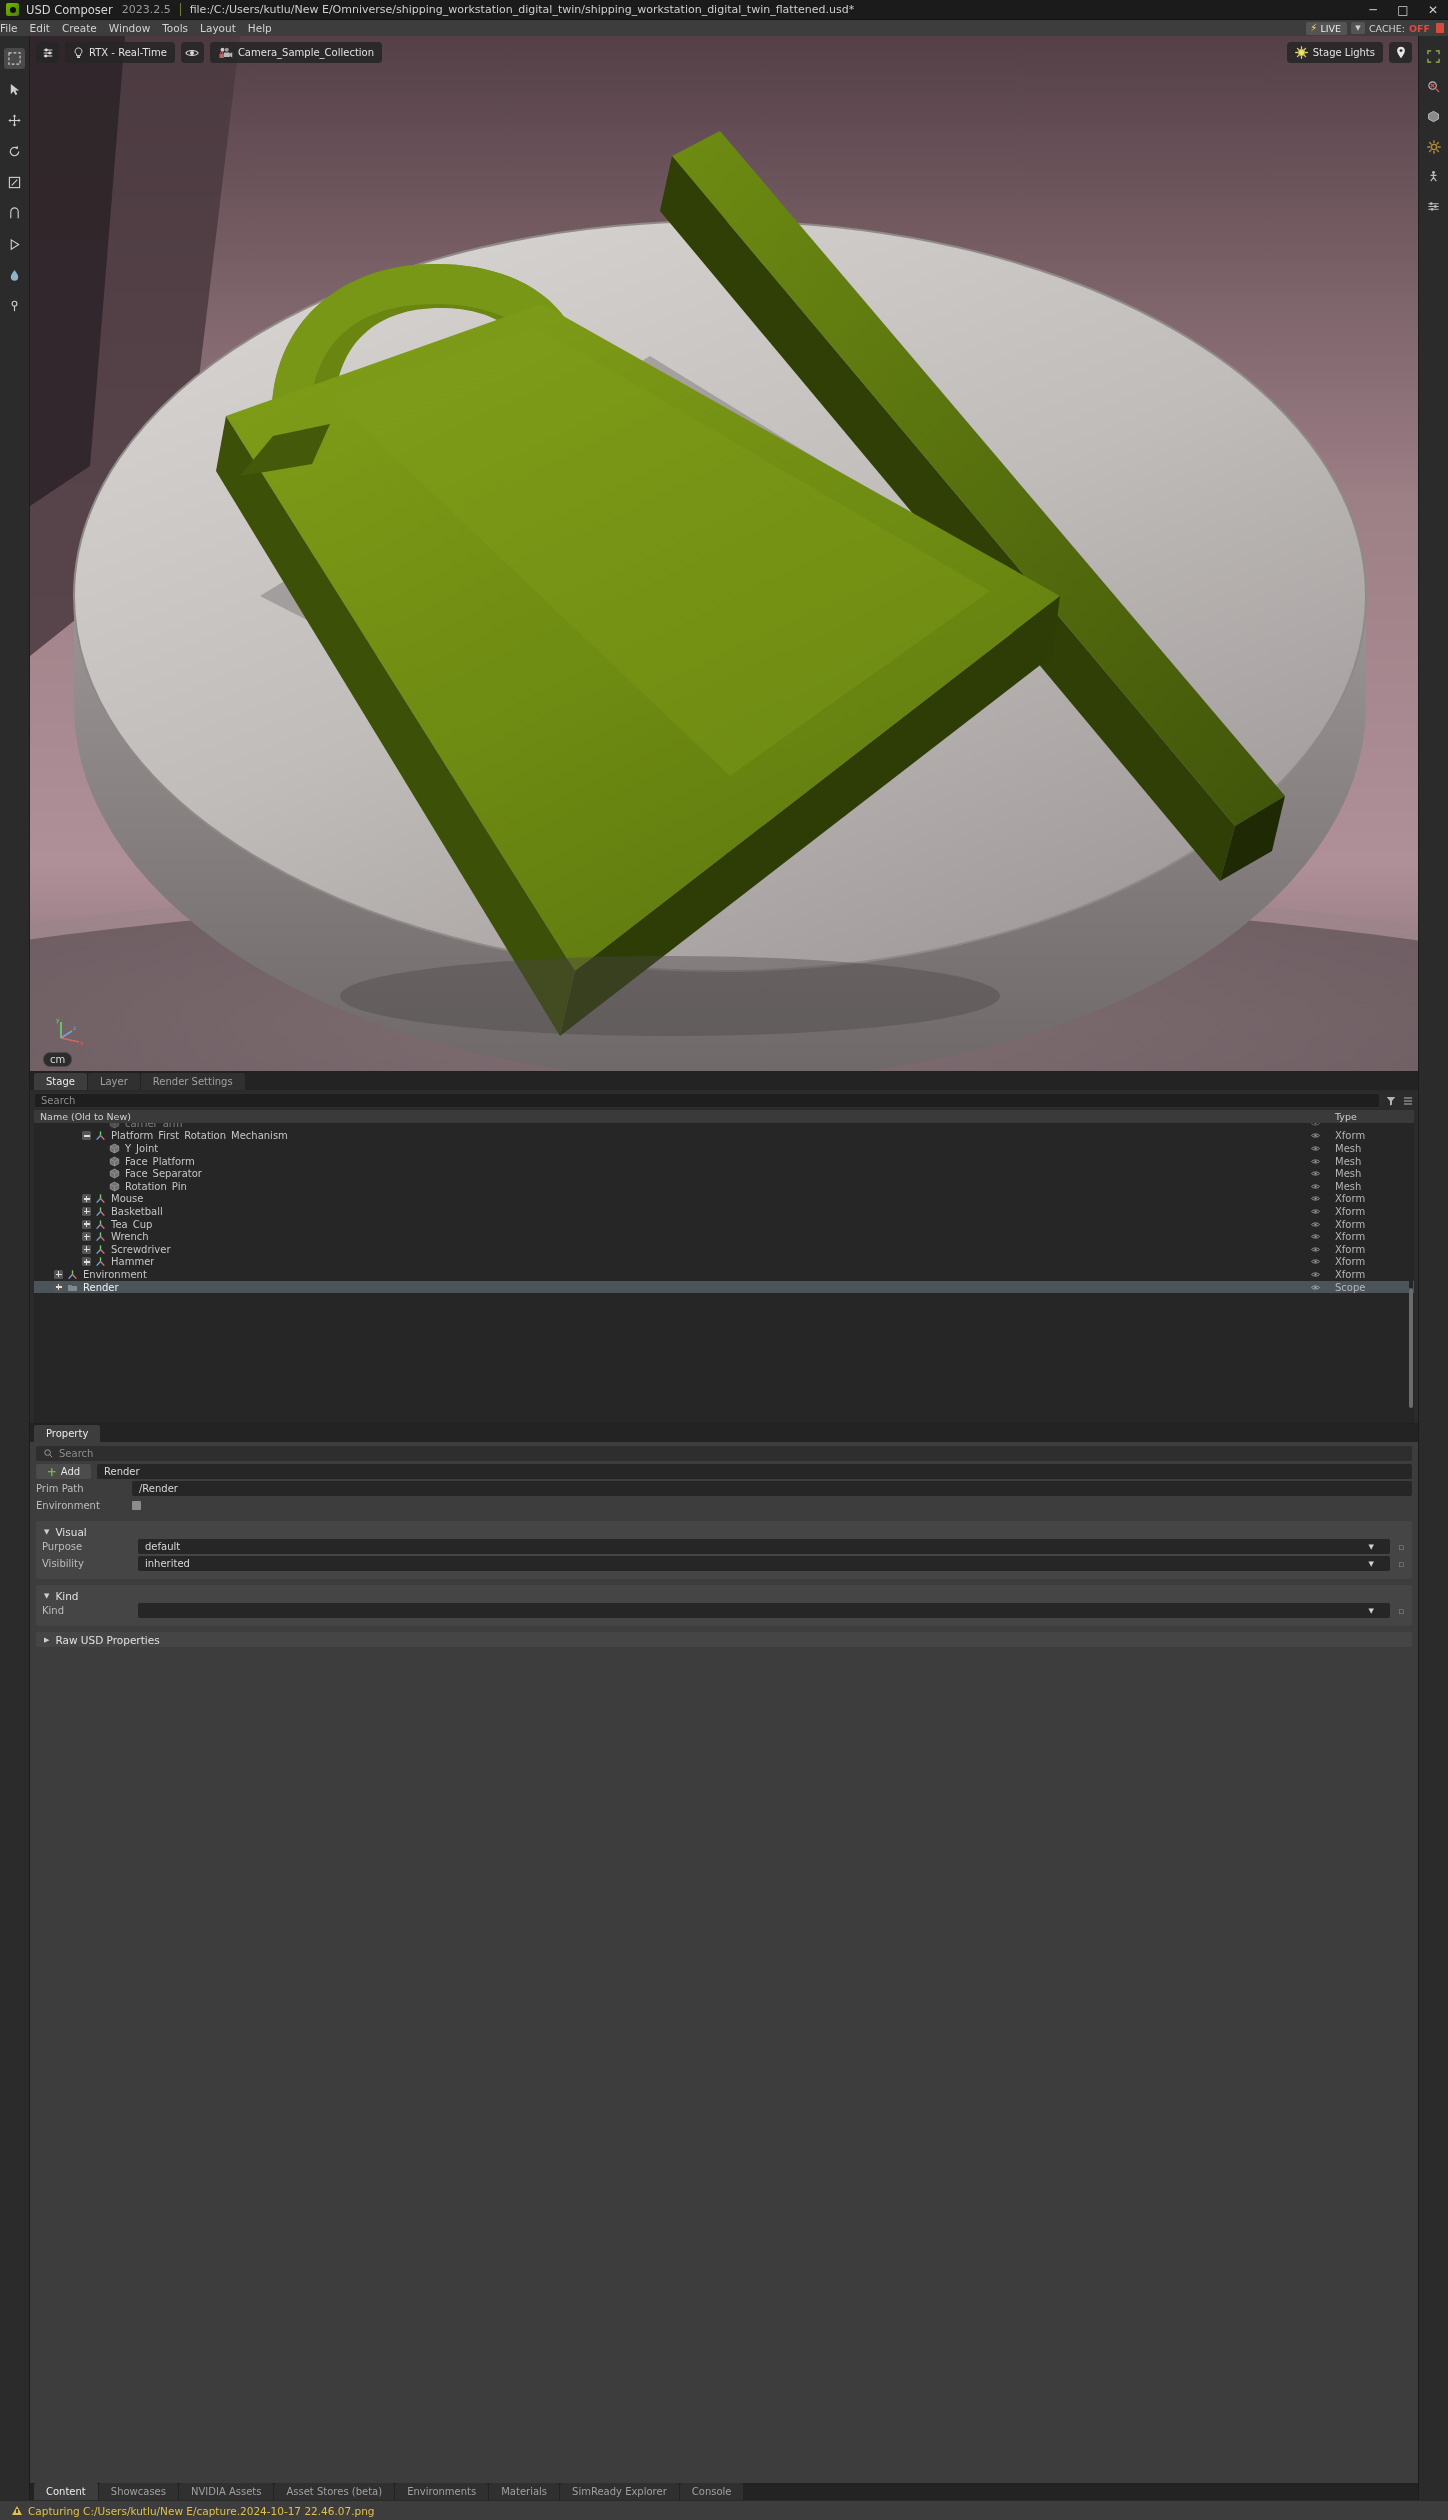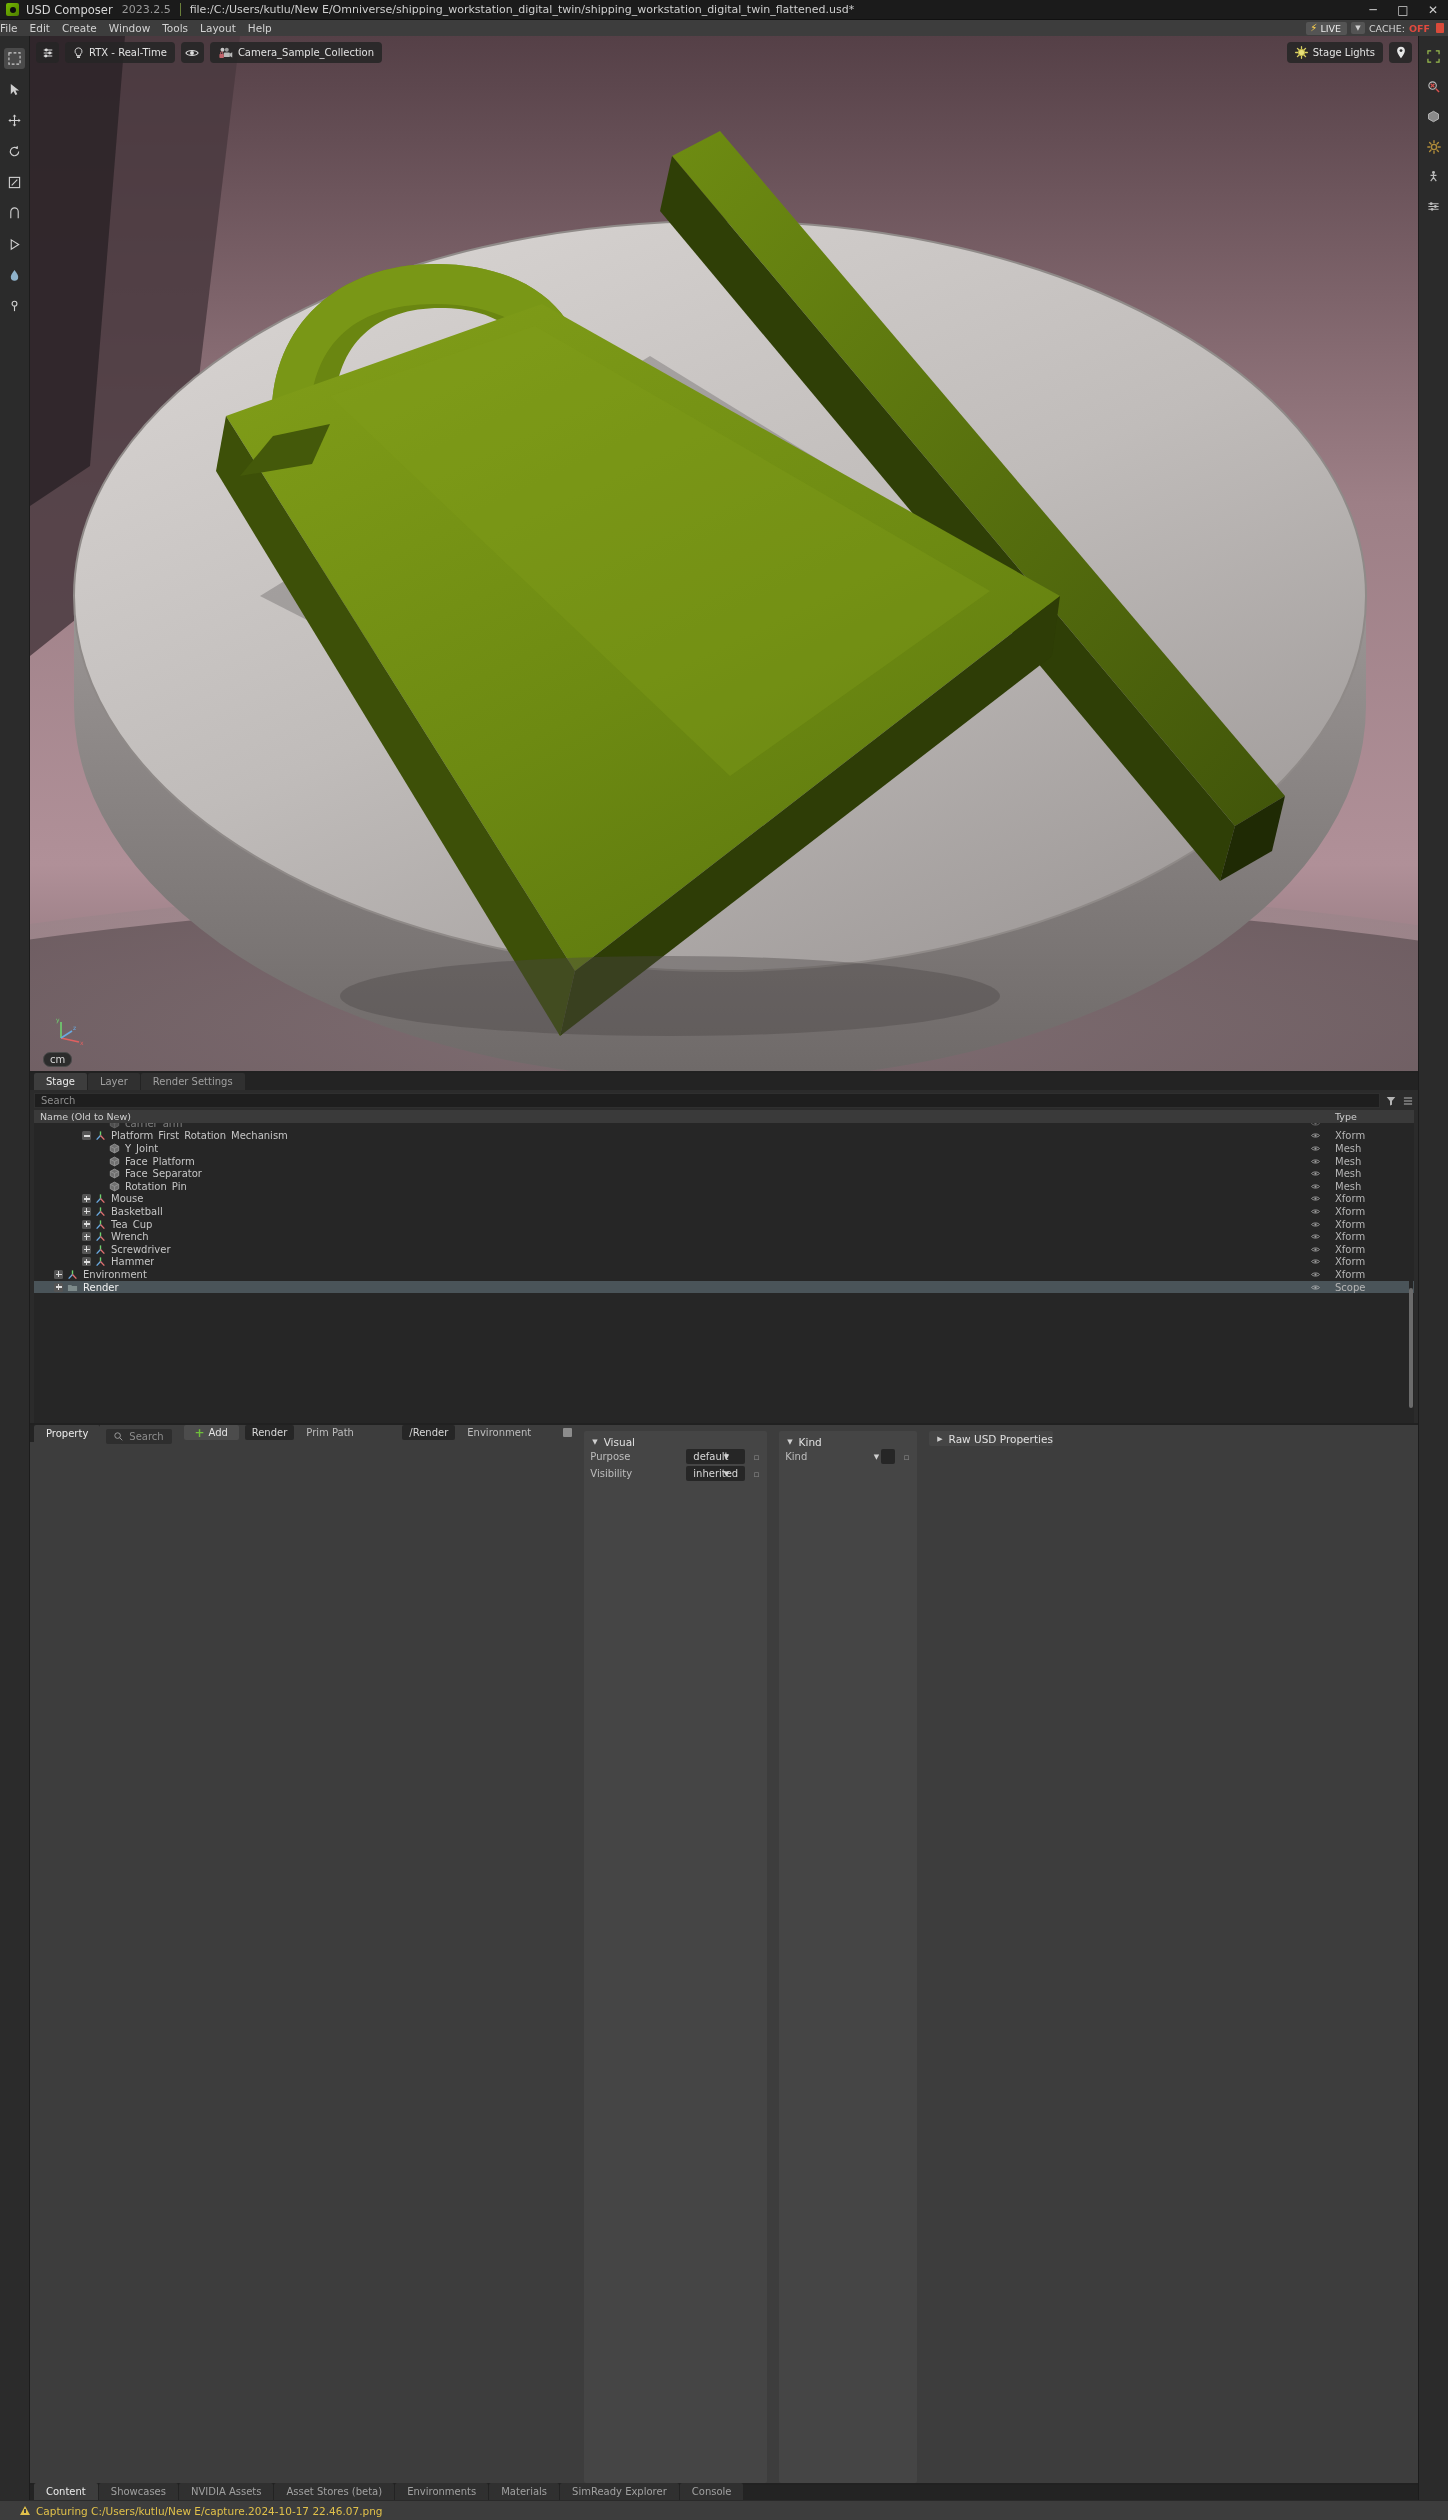--- a/index.html
+++ b/index.html
@@ -129,21 +129,21 @@
   .expander.hidden { visibility:hidden; }
   .prim-icon { width:11px;height:11px;margin-right:5px;flex:0 0 auto;}
   .tname { white-space:nowrap; overflow:hidden; text-overflow:ellipsis; }
   .eye { width:9px;height:9px;opacity:.75;}
   #tree-scroll { position:absolute; right:1px; top:0; width:4px; height:100%;
                  background:#262626;}
   #tree-scroll i { position:absolute; right:0; top:55%; width:4px; height:40%;
                    background:#6b6b6b; border-radius:2px; display:block;}
 
   
-  #prop-panel { background:#3d3d3d; display:flex; 
+  #prop-panel { background:#3d3d3d; display:flex; flex-direction:column;
                 border-top:2px solid #212121; }
   .prop-search { margin:4px 6px 3px 6px; height:15px; background:#2e2e2e;
                  border-radius:2px; display:flex; align-items:center; gap:6px;
                  padding:0 8px; font-size:10px; color:#8d8d8d;}
   .prow { display:flex; align-items:center; height:15px; margin:0 6px 2px 6px; gap:6px;}
   .plabel { width:90px; font-size:10px; color:#bdbdbd; flex:0 0 auto; }
   .pfield { flex:1; height:15px; background:#262626; border-radius:2px;
             display:flex; align-items:center; padding:0 7px; font-size:10px; color:#d8d8d8;}
   .add-btn { width:55px; height:15px; background:#4c4c4c; border-radius:2px;
              display:flex; align-items:center; justify-content:center; gap:4px;
@@ -162,21 +162,21 @@
   .collapsed-bar { margin:6px 6px 6px 6px; background:#454545; border-radius:2px;
                    height:15px; display:flex; align-items:center; gap:6px;
                    padding-left:8px; font-size:10.5px; color:#e0e0e0;}
 
   
   #bottom-tabs { display:flex; align-items:flex-end; height:17px; background:#232323;
                  padding-left:4px; gap:1px; border-top:2px solid #212121;}
   
   #statusbar { position:absolute; left:0; right:0; bottom:0; height:20px;
                background:#3d3d3d; display:flex; align-items:center; gap:6px;
-               padding-left:20px; border-top:1px solid #2a2a2a;}
+               padding-left:12px; border-top:1px solid #2a2a2a;}
   #status-text { font-size:10.5px; color:#e0c04a; white-space:nowrap;}
   .warn-tri { width:0;height:0;border-left:5px solid transparent;
               border-right:5px solid transparent;border-bottom:9px solid #e0c04a;
               position:relative;}
   .warn-tri::after{content:"";position:absolute;left:-1px;top:3px;width:2px;height:4px;background:#3d3d3d;}
 </style>
 </head>
 <body>
 
 <div id="titlebar">

